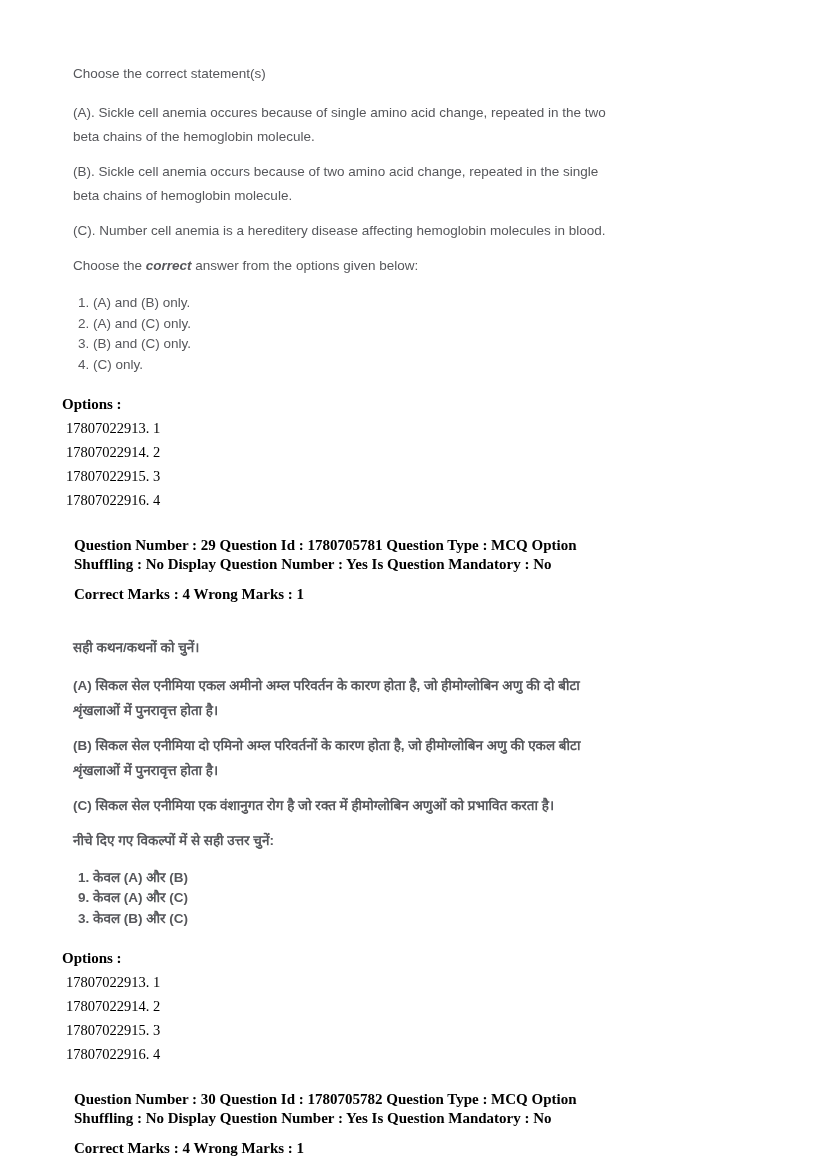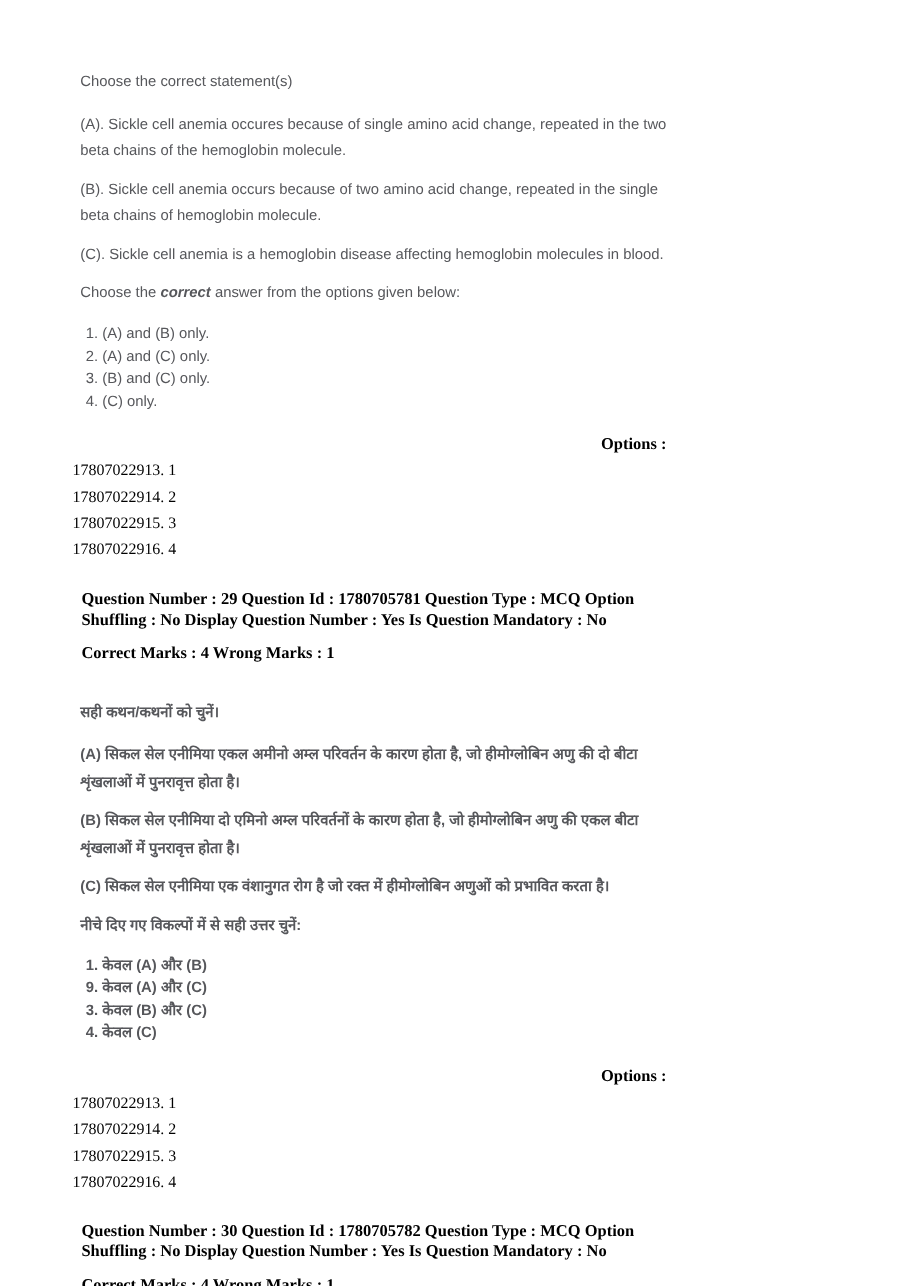--- a/index.html
+++ b/index.html
@@ -57,21 +57,20 @@
   .options-block {
     font-family: "Liberation Serif", serif;
     color: #000000;
     margin-top: 20px;
   }
   .opt-label {
     font-weight: bold;
     font-size: 15px;
     margin: 0 0 3px 0;
     line-height: 19px;
-    text-align: right;
   }
   .opt-item {
     font-size: 14.5px;
     margin: 4px;
     line-height: 20px;
   }
   
   .meta-block {
     font-family: "Liberation Serif", serif;
     font-weight: bold;
@@ -91,21 +90,21 @@
 </style>
 </head>
 <body>
 
 <div class="page">
 
   <section class="q-section en">
     <p class="prompt">Choose the correct statement(s)</p>
     <p>(A). Sickle cell anemia occures because of single amino acid change, repeated in the two beta chains of the hemoglobin molecule.</p>
     <p>(B). Sickle cell anemia occurs because of two amino acid change, repeated in the single beta chains of hemoglobin molecule.</p>
-    <p>(C). Sickle cell anemia is a hemoglobin disease affecting hemoglobin molecules in blood.</p>
+    <p>(C). Number cell anemia is a hereditery disease affecting hemoglobin molecules in blood.</p>
     <p class="choose-line"><span>Choose the </span><span class="em-correct">correct</span><span> answer from the options given below:</span></p>
     <div class="choices">
       <p>1. (A) and (B) only.</p>
       <p>2. (A) and (C) only.</p>
       <p>3. (B) and  (C) only.</p>
       <p>4. (C) only.</p>
     </div>
   </section>
 
   <section class="options-block">
@@ -124,21 +123,20 @@
   <section class="q-section hi hi-gap">
     <p class="prompt">सही कथन/कथनों को चुनें।</p>
     <p>(A) सिकल सेल एनीमिया एकल अमीनो अम्ल परिवर्तन के कारण होता है, जो हीमोग्लोबिन अणु की दो बीटा शृंखलाओं में पुनरावृत्त होता है।</p>
     <p>(B) सिकल सेल एनीमिया दो एमिनो अम्ल परिवर्तनों के कारण होता है, जो हीमोग्लोबिन अणु की एकल बीटा शृंखलाओं में पुनरावृत्त होता है।</p>
     <p>(C) सिकल सेल एनीमिया एक वंशानुगत रोग है जो रक्त में हीमोग्लोबिन अणुओं को प्रभावित करता है।</p>
     <p class="choose-line">नीचे दिए गए विकल्पों में से सही उत्तर चुनें:</p>
     <div class="choices">
       <p>1. केवल (A) और (B)</p>
       <p>9. केवल (A) और (C)</p>
       <p>3. केवल (B) और (C)</p>
-      <p>4. केवल (C)</p>
     </div>
   </section>
 
   <section class="options-block">
     <p class="opt-label">Options :</p>
     <p class="opt-item">17807022913. 1</p>
     <p class="opt-item">17807022914. 2</p>
     <p class="opt-item">17807022915. 3</p>
     <p class="opt-item">17807022916. 4</p>
   </section>

